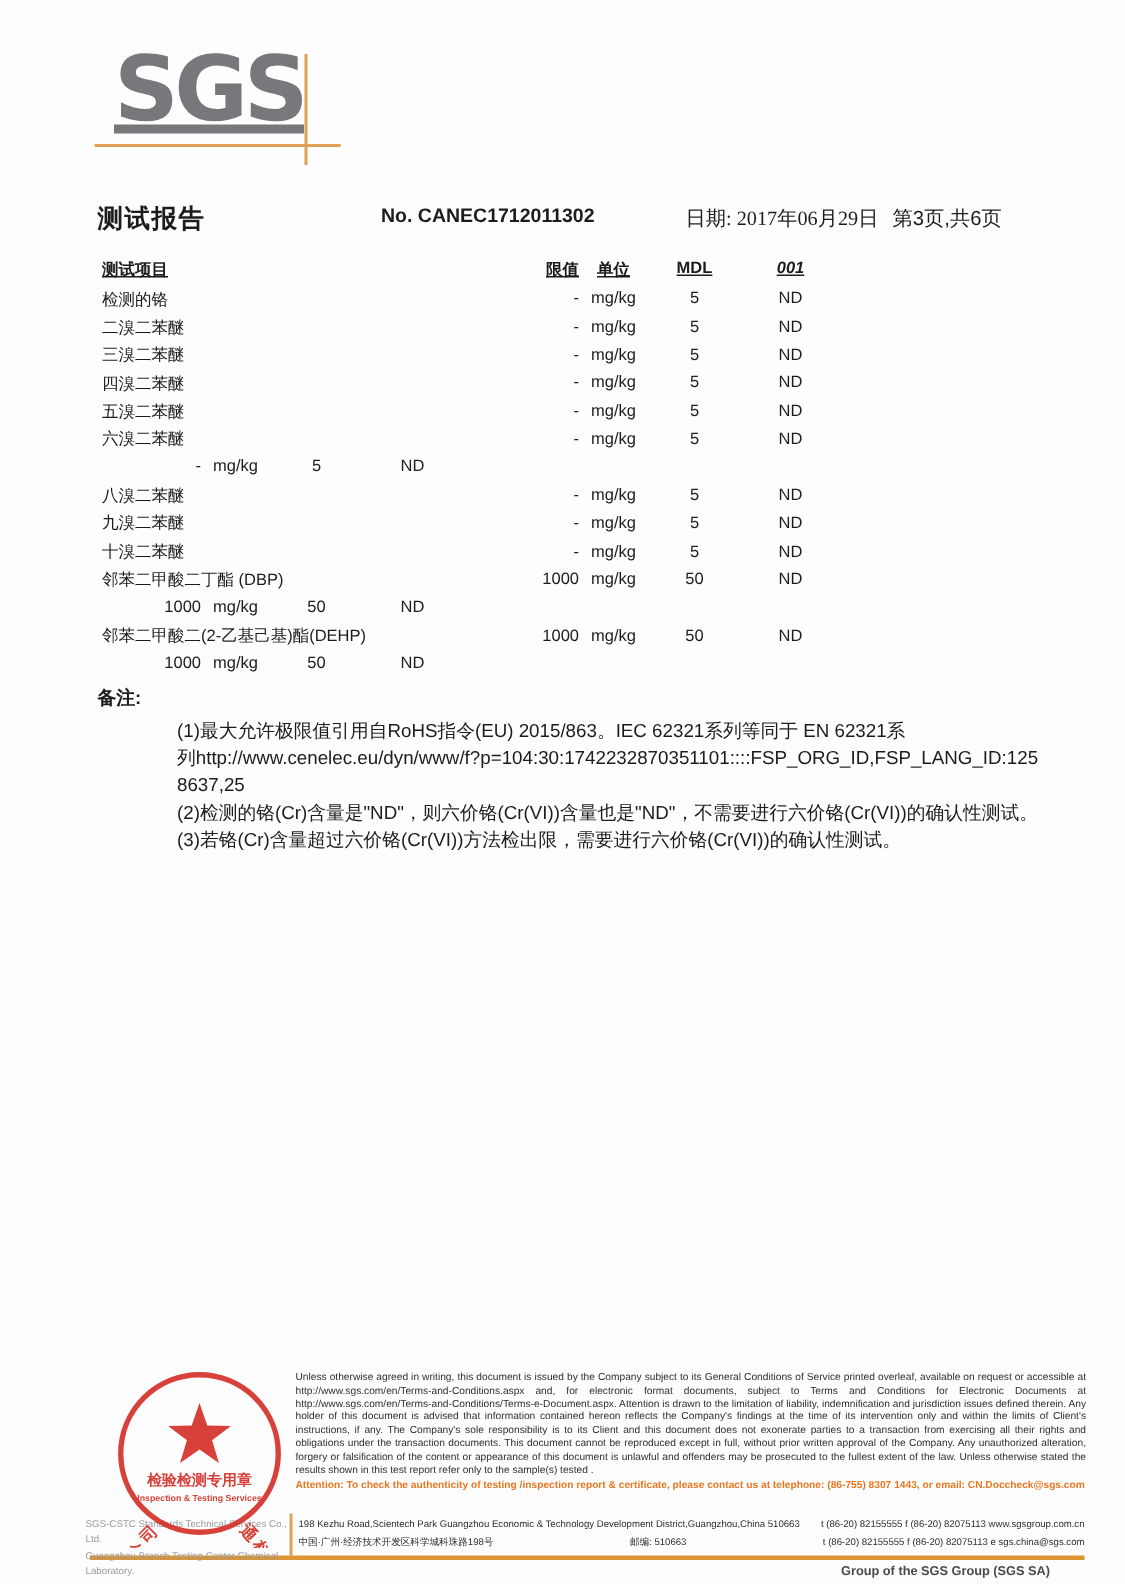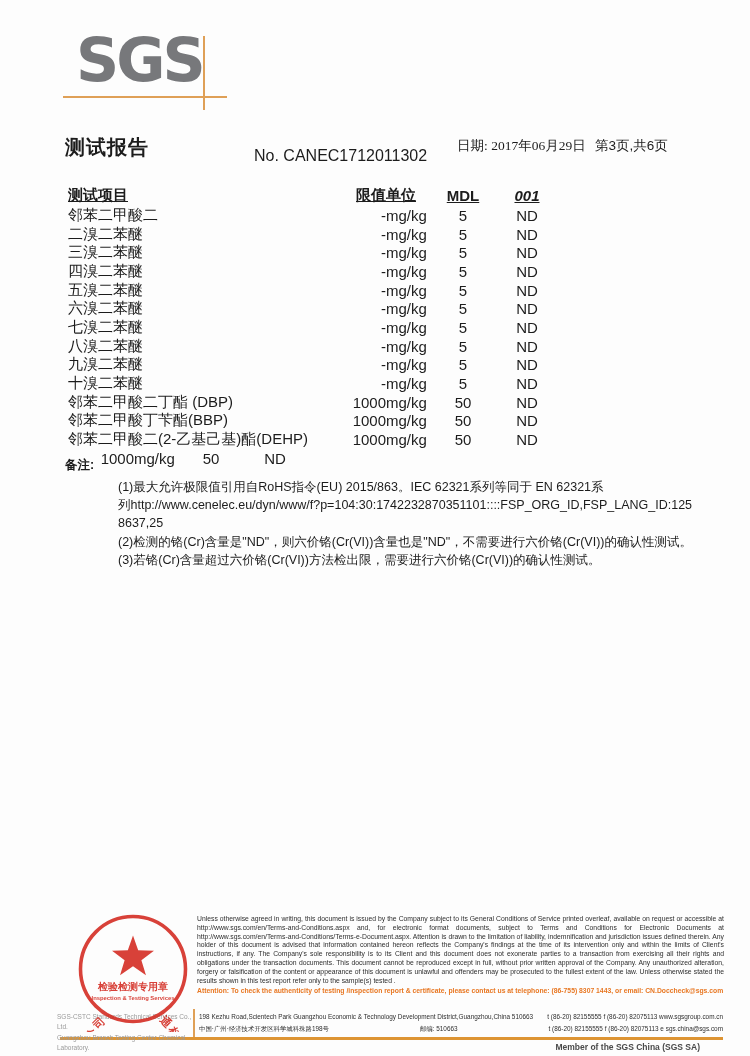--- a/index.html
+++ b/index.html
@@ -8,36 +8,37 @@
   .page {
     position:relative; width:750px; height:1056px; margin:0 auto;
     background:#fdfdfd; color:#1c1c1c; overflow:hidden;
   }
   
   .logo {
     position:absolute; left:76px; top:30px;
     font-size:60px; font-weight:bold; color:#77787b;
     letter-spacing:-3px; line-height:1;
     font-family:"DejaVu Sans", sans-serif;
+    text-decoration:underline;
   }
   .logo-hline { position:absolute; left:63px; top:96px; width:164px; height:2px; background:#dfa057; }
   .logo-vline { position:absolute; left:203px; top:36px; width:2px; height:74px; background:#dfa057; }
 
   .title-row { position:absolute; left:0; top:134px; width:750px; height:22px; }
-  .report-title { position:absolute; left:65px; top:0; font-size:20px; font-weight:bold; letter-spacing:1px; }
-  .report-no    { position:absolute; left:254px; top:13px; font-size:16px; }
+  .report-title { position:absolute; left:65px; top:0; font-size:17px; font-weight:bold; letter-spacing:1px; }
+  .report-no    { position:absolute; left:254px; top:2px; font-size:13px;font-weight:bold; }
   .report-date  { position:absolute; left:457px; top:3px; font-size:13.5px;font-family:Liberation Serif, serif; }
   .report-page  { position:absolute; left:595px; top:3px; font-size:13.5px; }
 
   
-  .tbl { position:absolute; left:68px; top:168px; width:500px; font-size:15px;margin-top:16px; }
+  .tbl { position:absolute; left:68px; top:168px; width:500px; font-size:11px; }
   .trow { display:flex; height:18.7px; align-items:center; }
   .c-item   { width:252px; text-align:left; }
   .c-limit  { width:66px;  text-align:right; }
-  .c-unit   { width:46px;  }
+  .c-unit   { width:46px;  text-align:center; }
   .c-mdl    { width:62px;  text-align:center; }
   .c-result { width:66px;  text-align:center; }
   .thead { height:22px; font-weight:600; }
   .thead span { text-decoration:underline; }
   .thead .c-result span { font-style:italic; }
 
   
   .notes-label { position:absolute; left:65px; top:457px; font-size:12.5px; font-weight:600; }
   .notes { position:absolute; left:118px; top:478px; width:600px; font-size:12.5px; line-height:18.2px; }
 
@@ -76,21 +77,21 @@
 
   <div class="tbl">
     <div class="trow thead">
       <div class="c-item"><span>测试项目</span></div>
       <div class="c-limit"><span>限值</span></div>
       <div class="c-unit"><span>单位</span></div>
       <div class="c-mdl"><span>MDL</span></div>
       <div class="c-result"><span>001</span></div>
     </div>
     <div class="trow">
-        <div class="c-item">邻苯二甲酸二</div>
+        <div class="c-item">检测的铬</div>
         <div class="c-limit">-</div>
         <div class="c-unit">mg/kg</div>
         <div class="c-mdl">5</div>
         <div class="c-result">ND</div>
       </div>
       <div class="trow">
         <div class="c-item">二溴二苯醚</div>
         <div class="c-limit">-</div>
         <div class="c-unit">mg/kg</div>
         <div class="c-mdl">5</div>
@@ -118,21 +119,20 @@
         <div class="c-result">ND</div>
       </div>
       <div class="trow">
         <div class="c-item">六溴二苯醚</div>
         <div class="c-limit">-</div>
         <div class="c-unit">mg/kg</div>
         <div class="c-mdl">5</div>
         <div class="c-result">ND</div>
       </div>
       <div class="trow">
-        <div class="c-item">七溴二苯醚</div>
         <div class="c-limit">-</div>
         <div class="c-unit">mg/kg</div>
         <div class="c-mdl">5</div>
         <div class="c-result">ND</div>
       </div>
       <div class="trow">
         <div class="c-item">八溴二苯醚</div>
         <div class="c-limit">-</div>
         <div class="c-unit">mg/kg</div>
         <div class="c-mdl">5</div>
@@ -153,21 +153,20 @@
         <div class="c-result">ND</div>
       </div>
       <div class="trow">
         <div class="c-item">邻苯二甲酸二丁酯 (DBP)</div>
         <div class="c-limit">1000</div>
         <div class="c-unit">mg/kg</div>
         <div class="c-mdl">50</div>
         <div class="c-result">ND</div>
       </div>
       <div class="trow">
-        <div class="c-item">邻苯二甲酸丁苄酯(BBP)</div>
         <div class="c-limit">1000</div>
         <div class="c-unit">mg/kg</div>
         <div class="c-mdl">50</div>
         <div class="c-result">ND</div>
       </div>
       <div class="trow">
         <div class="c-item">邻苯二甲酸二(2-乙基己基)酯(DEHP)</div>
         <div class="c-limit">1000</div>
         <div class="c-unit">mg/kg</div>
         <div class="c-mdl">50</div>
@@ -220,15 +219,15 @@
       <span>t (86-20) 82155555   f (86-20) 82075113   www.sgsgroup.com.cn</span>
     </div>
     <div class="addr-row">
       <span>中国·广州·经济技术开发区科学城科珠路198号</span>
       <span>邮编: 510663</span>
       <span>t (86-20) 82155555   f (86-20) 82075113   e  sgs.china@sgs.com</span>
     </div>
   </div>
 
   <div class="footer-rule"></div>
-  <div class="member-line">Member of the SGS China (SGS SA)</div>
+  <div class="member-line">Group of the SGS Group (SGS SA)</div>
 
 </div>
 
 </body></html>

